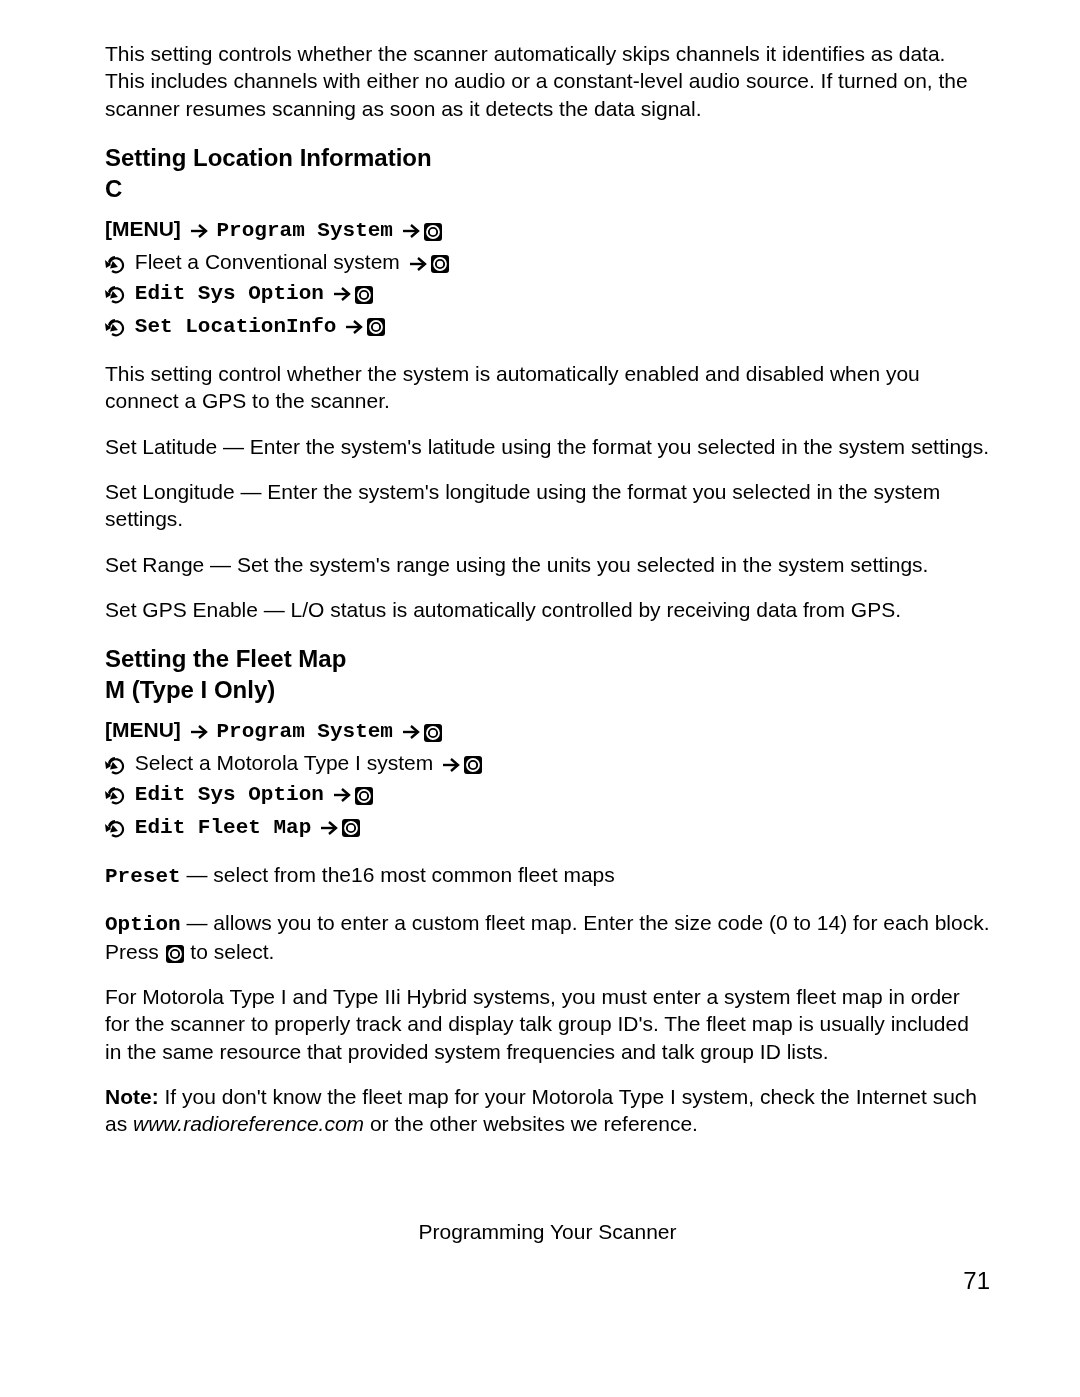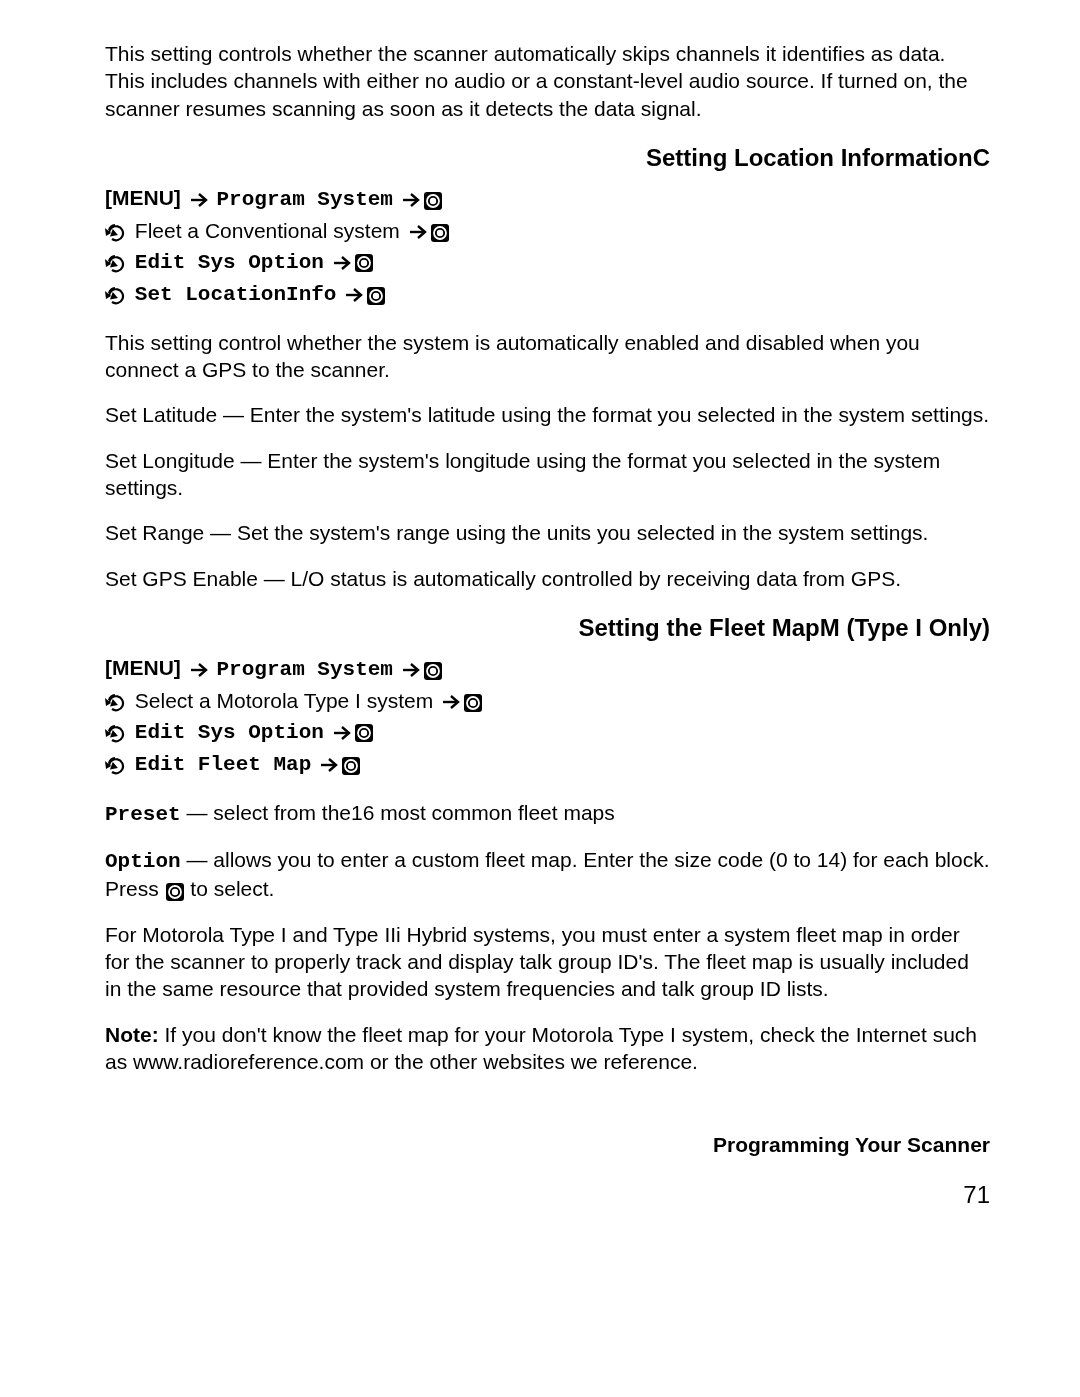--- a/index.html
+++ b/index.html
@@ -14,20 +14,21 @@
     box-sizing: border-box;
   }
   p {
     margin: 0 0 18px 0;
   }
   .heading-row {
     display: flex;
     justify-content: flex-end;
     align-items: baseline;
     margin: 20px 0 10px 0;
+    flex-direction: column;
   }
   .heading-row h2 {
     font-size: 24px;
     font-weight: bold;
     margin: 0;
   }
   .heading-row .tag {
     font-size: 24px;
     font-weight: bold;
   }
@@ -62,27 +63,28 @@
   }
   .enter svg { vertical-align: -4px; }
   .rotate {
     display: inline-block;
     vertical-align: middle;
     line-height: 1;
     padding-right: 4px;
   }
   .rotate svg { vertical-align: -3px; }
   .italic {
+    font-style: italic;
     text-align: right;
   }
   .footer-title {
-    text-align: right;
-    font-weight: bold;
+    text-align: center;
+    font-weight: normal;
     font-size: 21px;
-    margin-top: 56px;
+    margin-top: 80px;
   }
   .page-num {
     text-align: right;
     font-size: 24px;
     margin-top: 20px;
   }
 </style>
 </head>
 <body>
 

